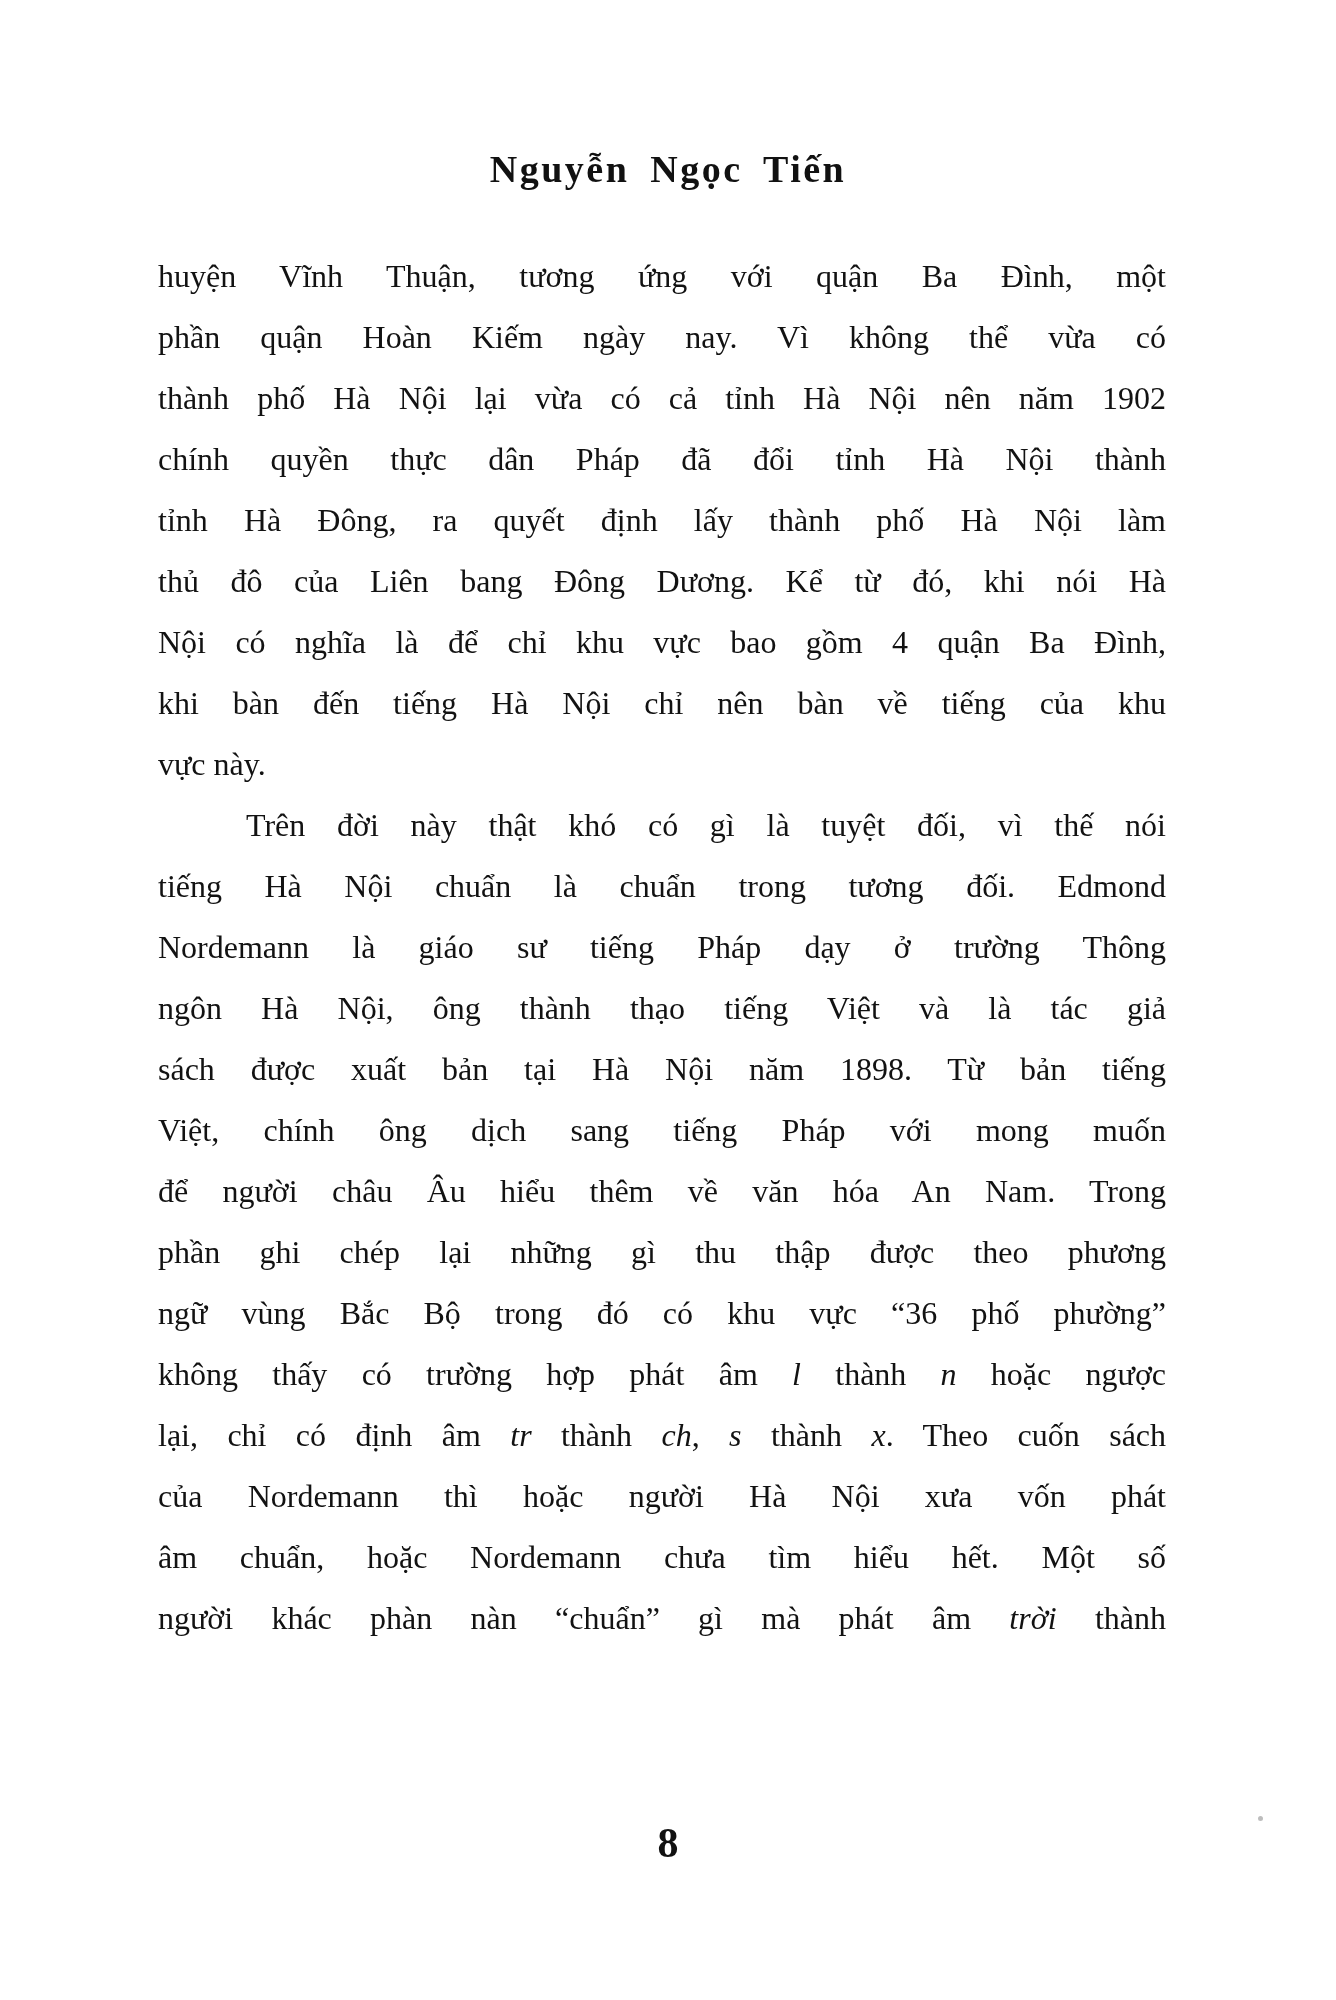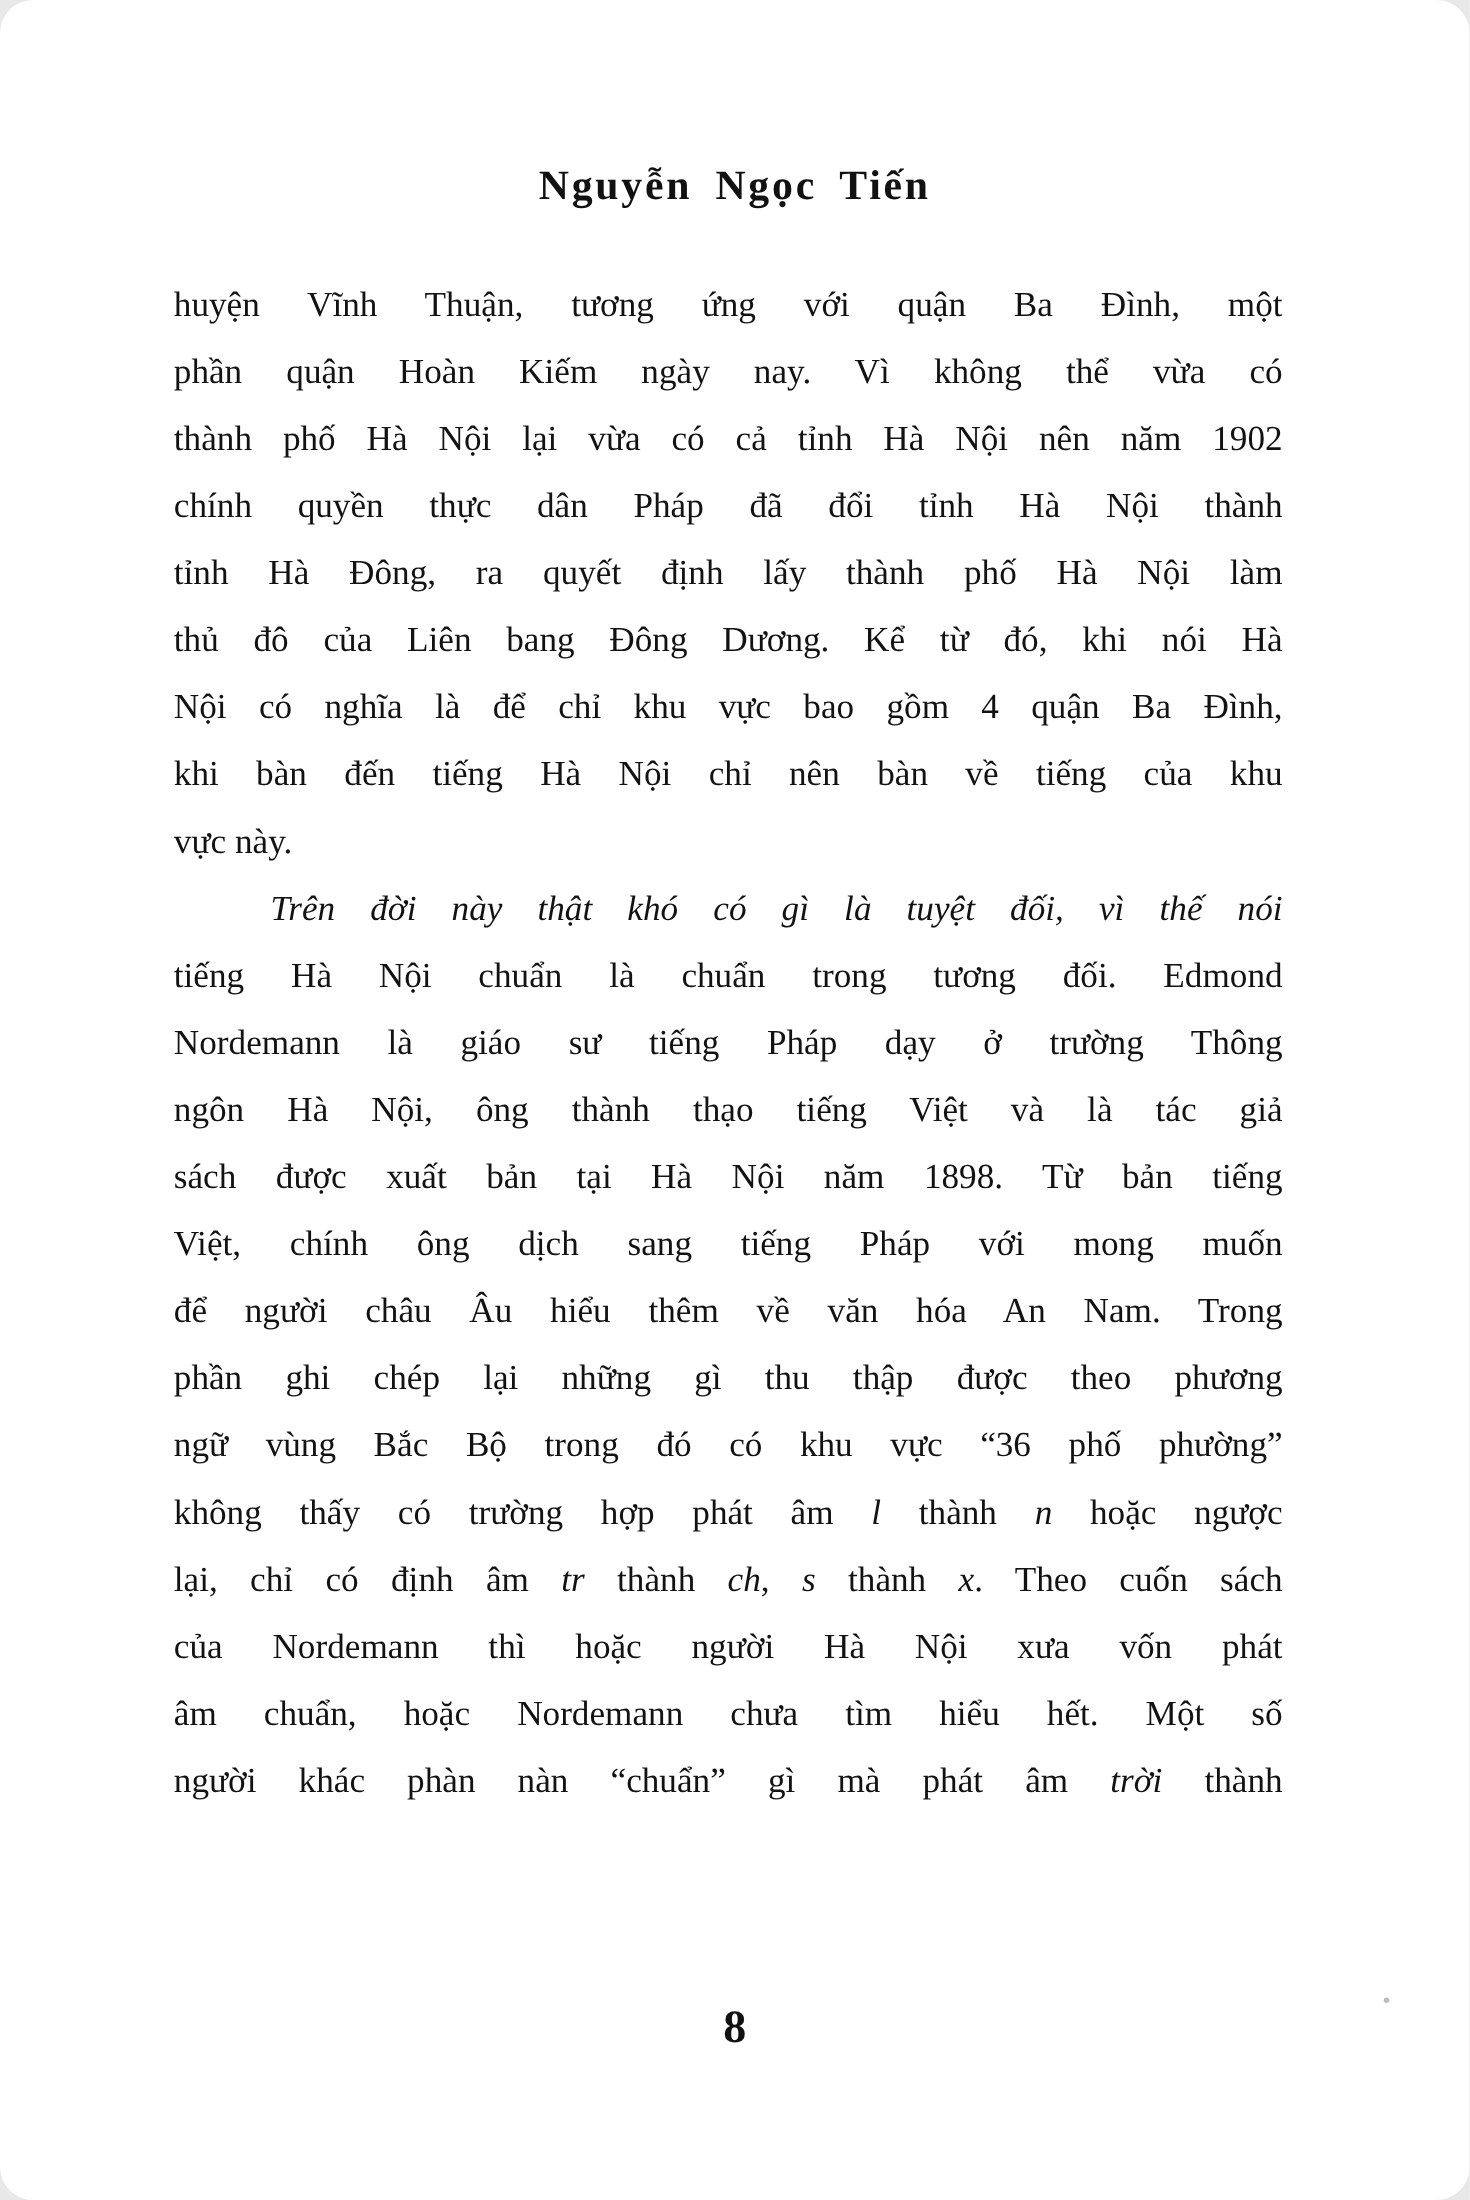--- a/index.html
+++ b/index.html
@@ -9,21 +9,20 @@
   }
   .page {
     position: relative;
     width: 1336px;
     height: 2000px;
     margin: 0 auto;
     background: #ffffff;
     color: #121212;
     font-family: "Liberation Serif", "DejaVu Serif", serif;
     overflow: hidden;
-    border-radius: 30px;
   }
   .running-header {
     position: absolute;
     top: 150px;
     left: 0;
     width: 100%;
     text-align: center;
     font-size: 38px;
     font-weight: bold;
     letter-spacing: 2.5px;
@@ -44,21 +43,20 @@
     text-align: justify;
     text-align-last: justify;
     overflow: hidden;
     white-space: normal;
   }
   .line.para-end {
     text-align-last: left;
   }
   .line.indented {
     text-indent: 88px;
-    font-style: italic;
   }
   .it {
     font-style: italic;
   }
   .folio {
     position: absolute;
     top: 1822px;
     left: 0;
     width: 100%;
     text-align: center;

